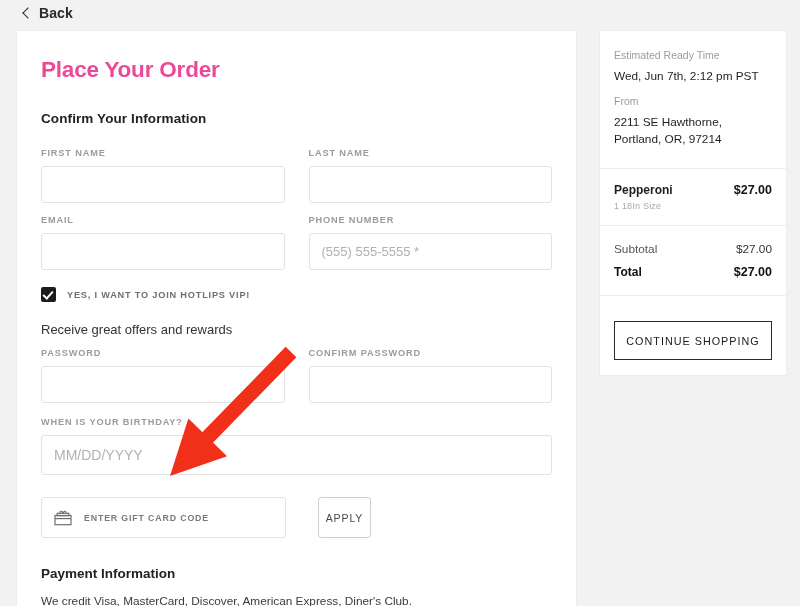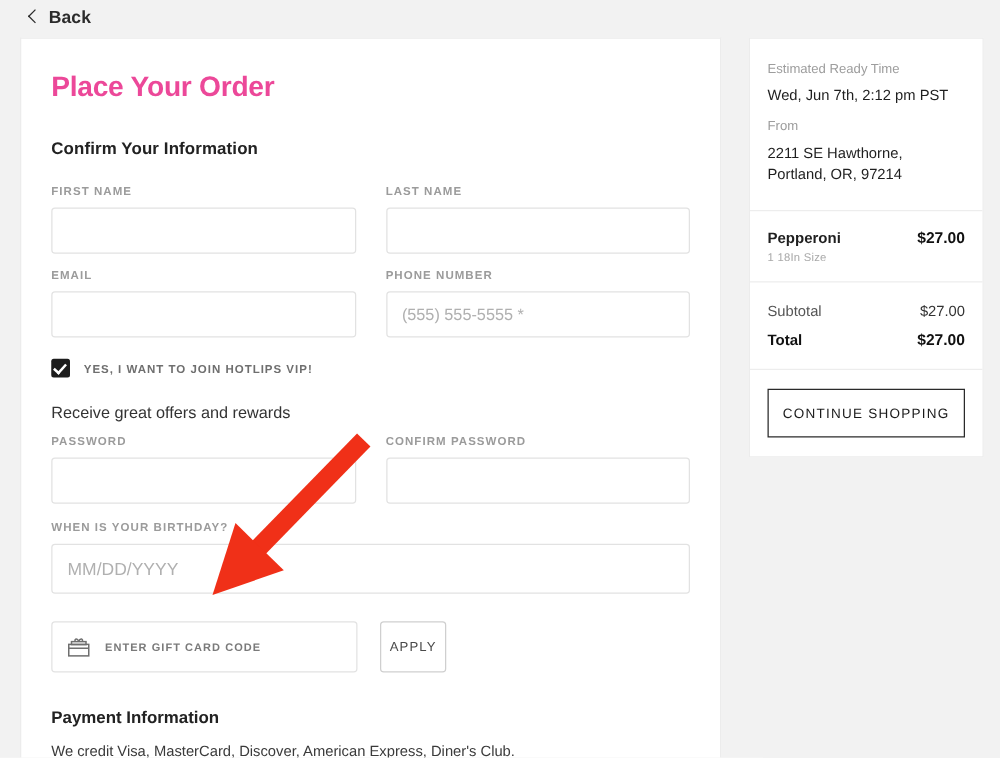--- a/index.html
+++ b/index.html
@@ -136,21 +136,21 @@
     color: #333;
     margin: 0 0 11px 0;
   }
 
   .single-field { margin-bottom: 12px; }
 
   
   .giftcard-row {
     display: flex;
     align-items: flex-start;
-    gap: 18px;
+    gap: 32px;
     margin-top: 22px;
   }
   .giftcard-input-wrap {
     position: relative;
     width: 245px;
     height: 41px;
     border: 1px solid #e2e2e2;
     border-radius: 3px;
     display: flex;
     align-items: center;
@@ -384,21 +384,21 @@
       <div class="total-line">
         <span class="total-label">Subtotal</span>
         <span class="total-value">$27.00</span>
       </div>
       <div class="total-line grand">
         <span class="total-label">Total</span>
         <span class="total-value">$27.00</span>
       </div>
     </div>
 
-    <div class="side-sec" style="padding-top:15px;padding-bottom:15px;">
+    <div class="side-sec" style="padding-top:25px;padding-bottom:15px;">
       <button class="continue-btn">CONTINUE SHOPPING</button>
     </div>
   </div>
 
   <svg class="arrow-overlay" viewBox="0 0 800 606">
     <g id="arrow-group">
       <line id="arrow-shaft" x1="291" y1="352" x2="200.729422894931" y2="444.5086905870129" stroke="#f03018" stroke-width="15" stroke-linecap="butt"></line>
       <polygon id="arrow-head" points="170,476 188.38917004944594,418.49488348944453 227.03759523811195,456.20826613322345" fill="#f03018"></polygon>
     </g>
   </svg>

